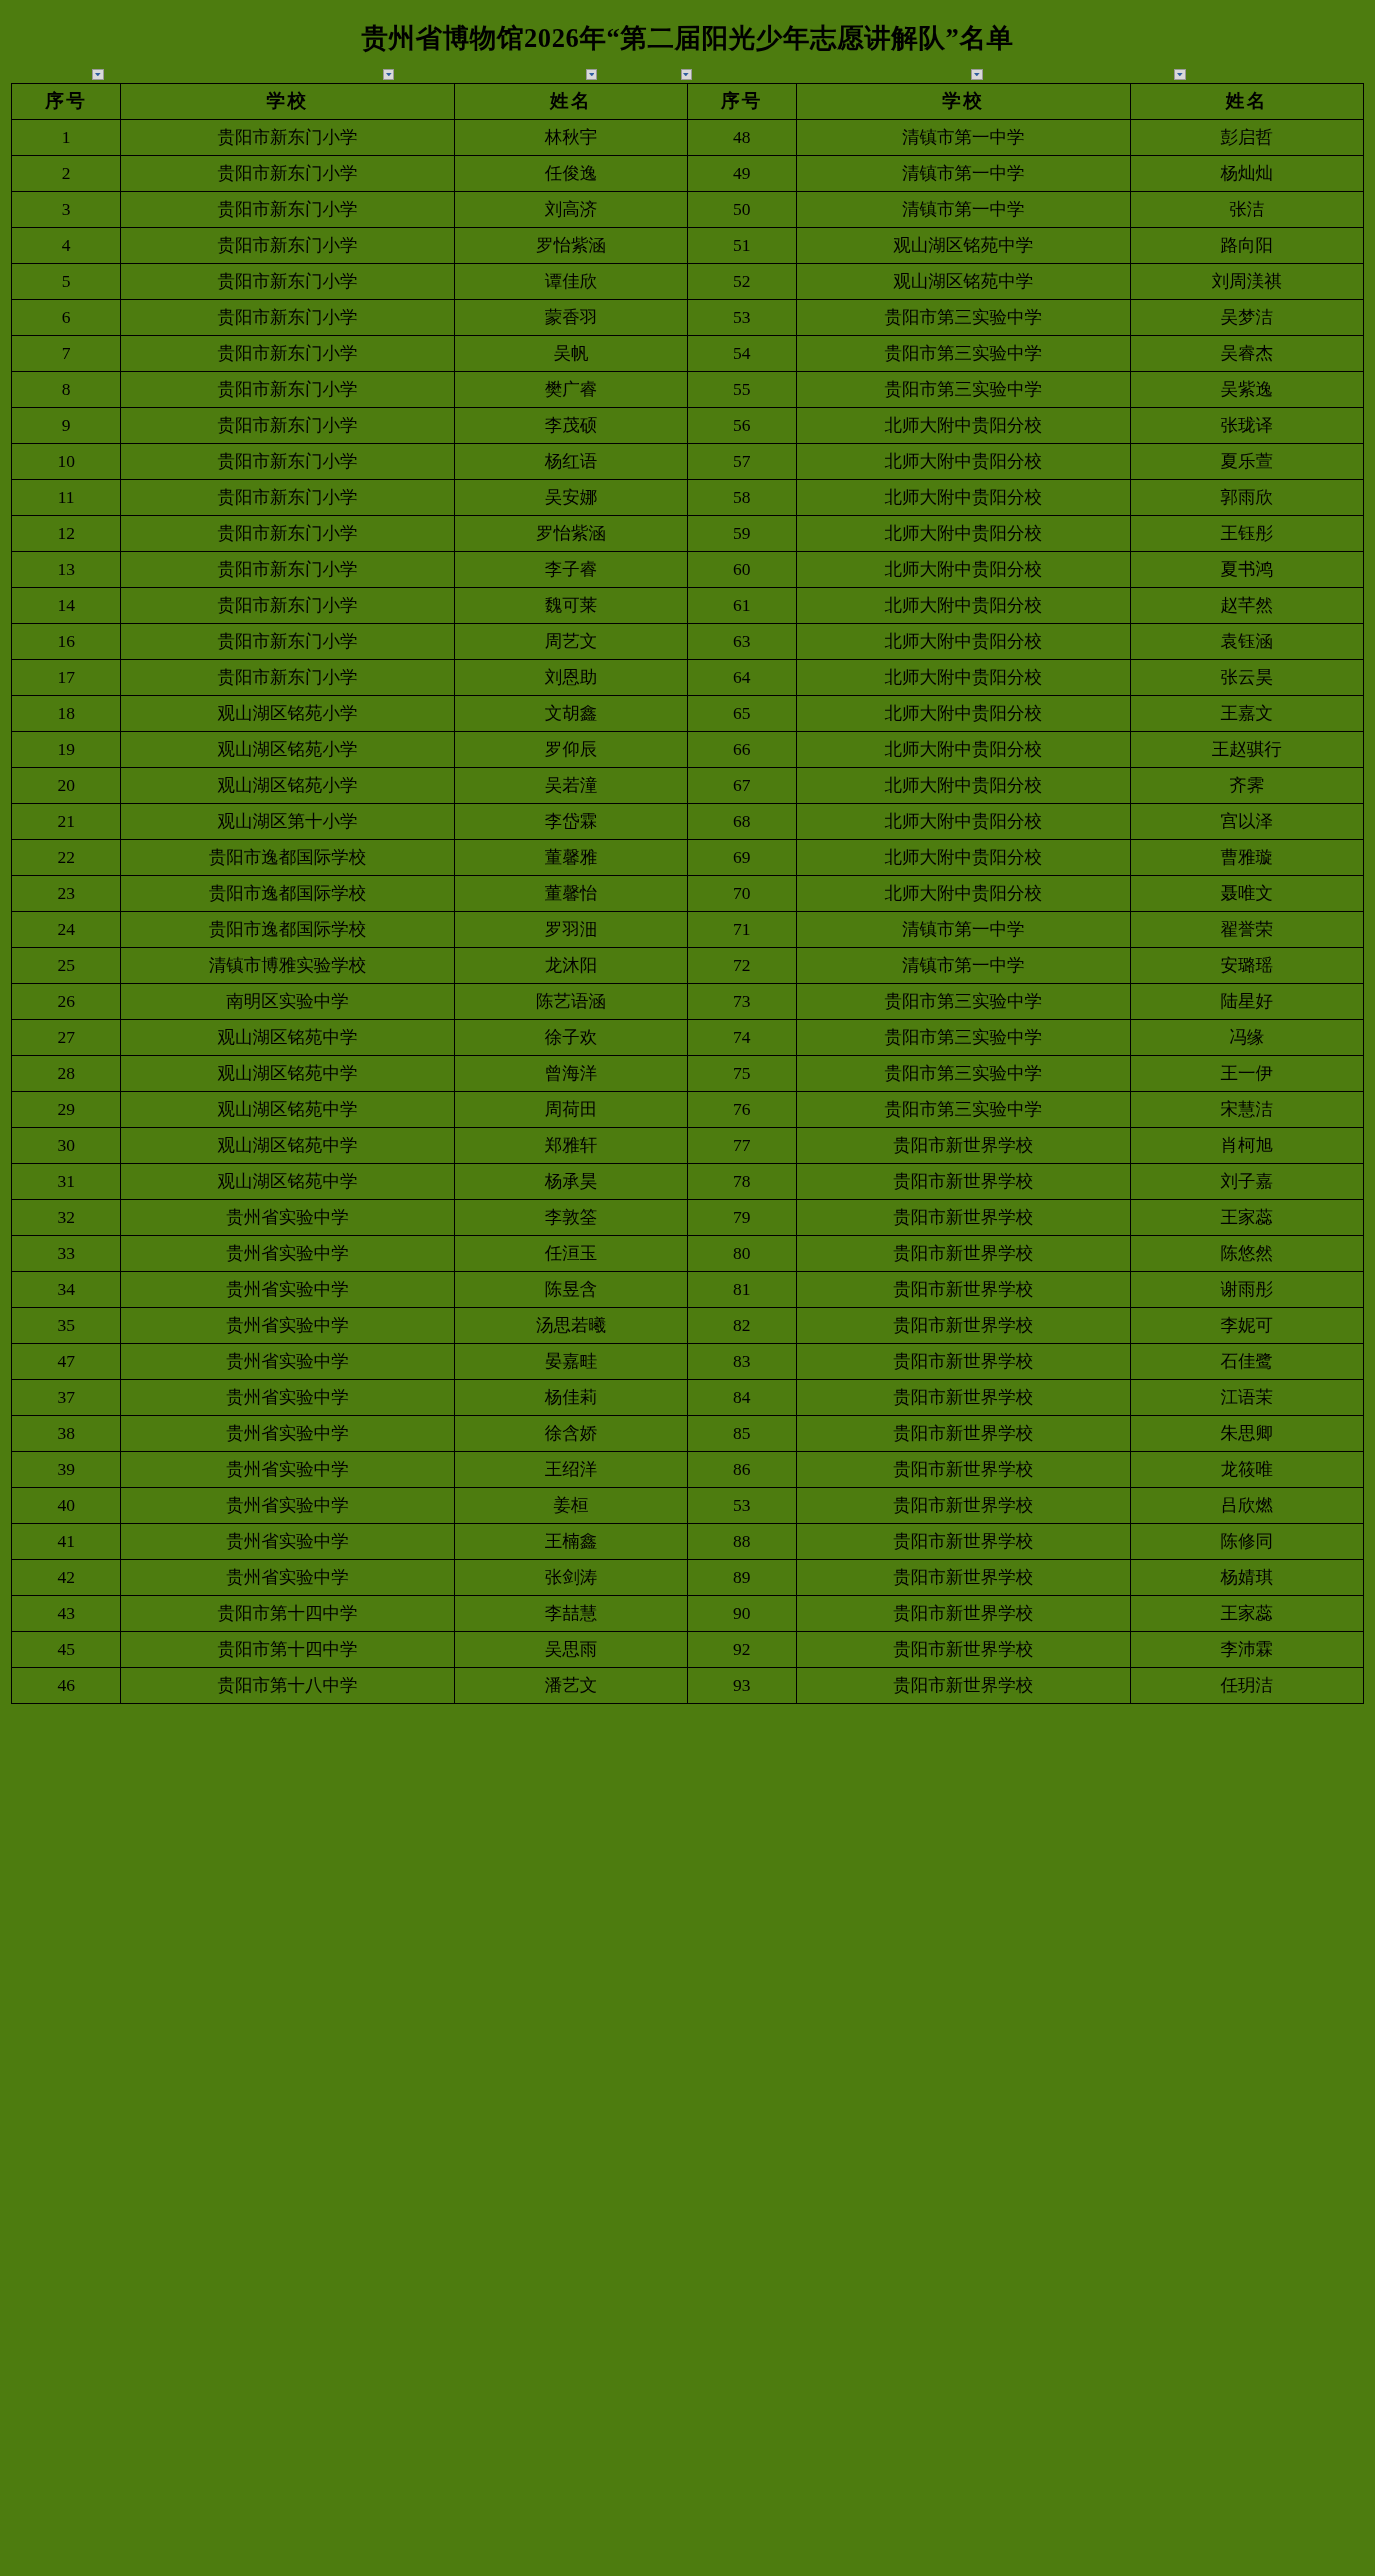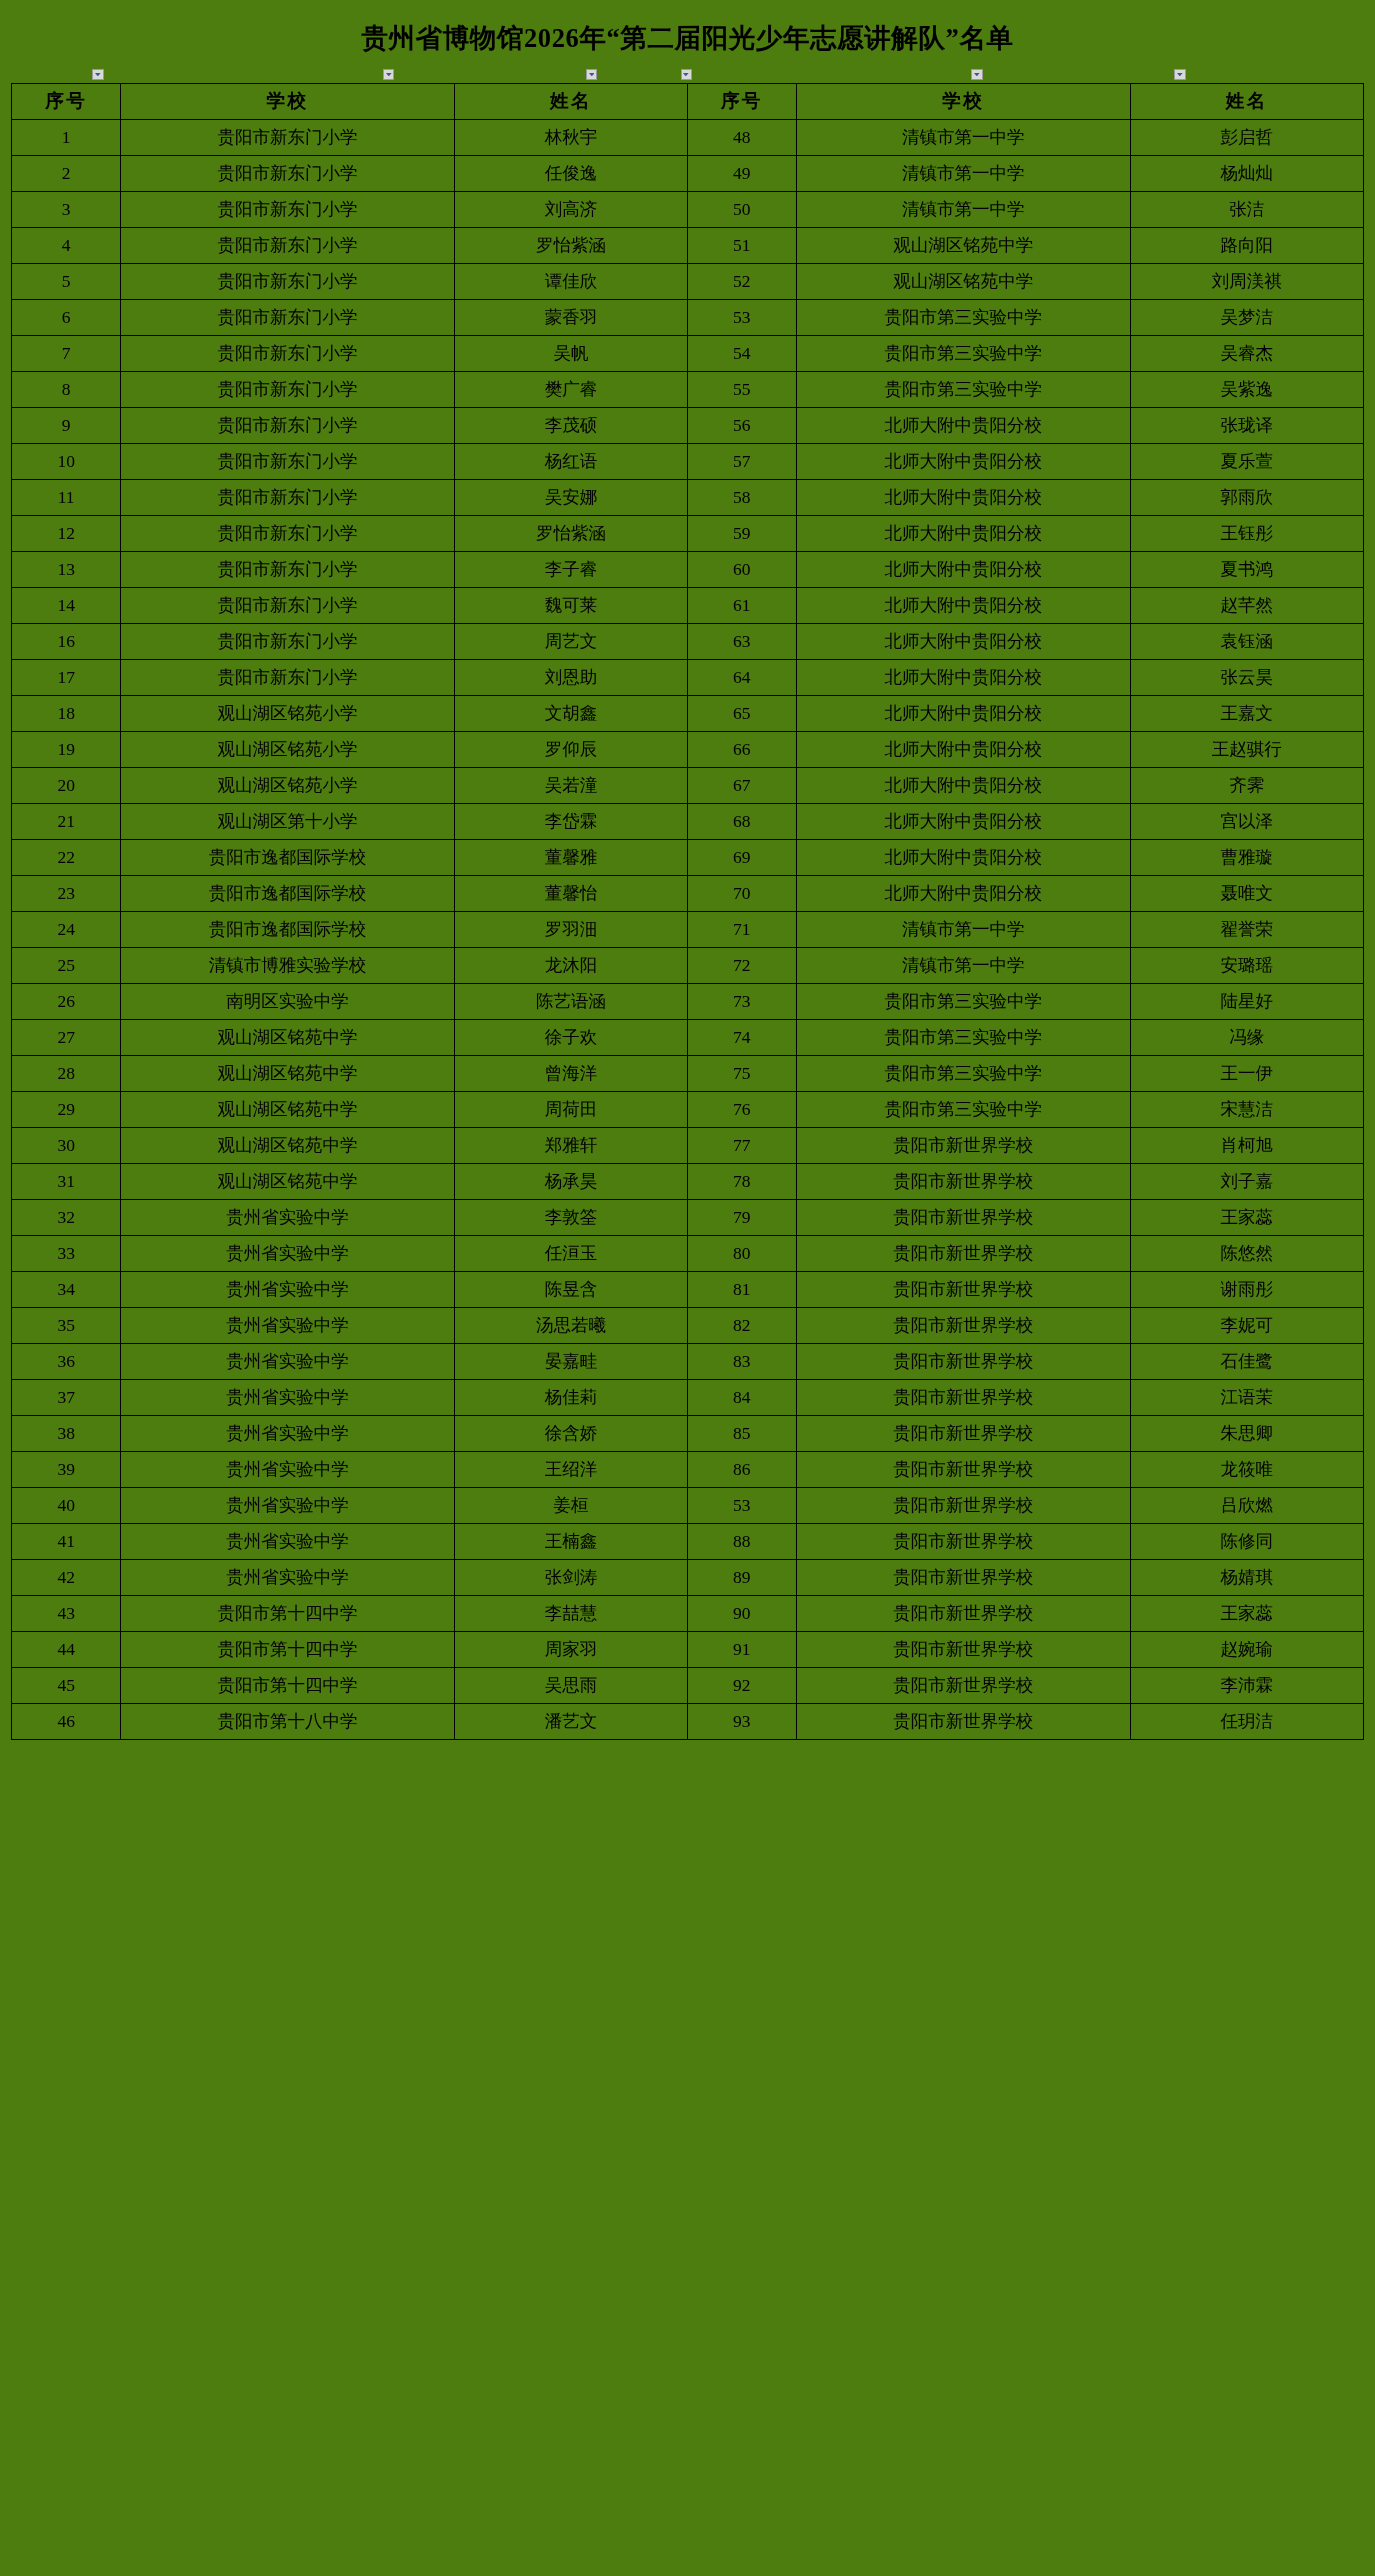--- a/index.html
+++ b/index.html
@@ -418,21 +418,21 @@
         </tr>
         <tr>
           <td class="idx-cell">35</td>
           <td>贵州省实验中学</td>
           <td>汤思若曦</td>
           <td class="idx-cell">82</td>
           <td>贵阳市新世界学校</td>
           <td>李妮可</td>
         </tr>
         <tr>
-          <td class="idx-cell">36</td>
+          <td class="idx-cell">47</td>
           <td>贵州省实验中学</td>
           <td>晏嘉畦</td>
           <td class="idx-cell">83</td>
           <td>贵阳市新世界学校</td>
           <td>石佳鹭</td>
         </tr>
         <tr>
           <td class="idx-cell">37</td>
           <td>贵州省实验中学</td>
           <td>杨佳莉</td>
@@ -482,28 +482,20 @@
         </tr>
         <tr>
           <td class="idx-cell">43</td>
           <td>贵阳市第十四中学</td>
           <td>李喆慧</td>
           <td class="idx-cell">90</td>
           <td>贵阳市新世界学校</td>
           <td>王家蕊</td>
         </tr>
         <tr>
-          <td class="idx-cell">44</td>
-          <td>贵阳市第十四中学</td>
-          <td>周家羽</td>
-          <td class="idx-cell">91</td>
-          <td>贵阳市新世界学校</td>
-          <td>赵婉瑜</td>
-        </tr>
-        <tr>
           <td class="idx-cell">45</td>
           <td>贵阳市第十四中学</td>
           <td>吴思雨</td>
           <td class="idx-cell">92</td>
           <td>贵阳市新世界学校</td>
           <td>李沛霖</td>
         </tr>
         <tr>
           <td class="idx-cell">46</td>
           <td>贵阳市第十八中学</td>

